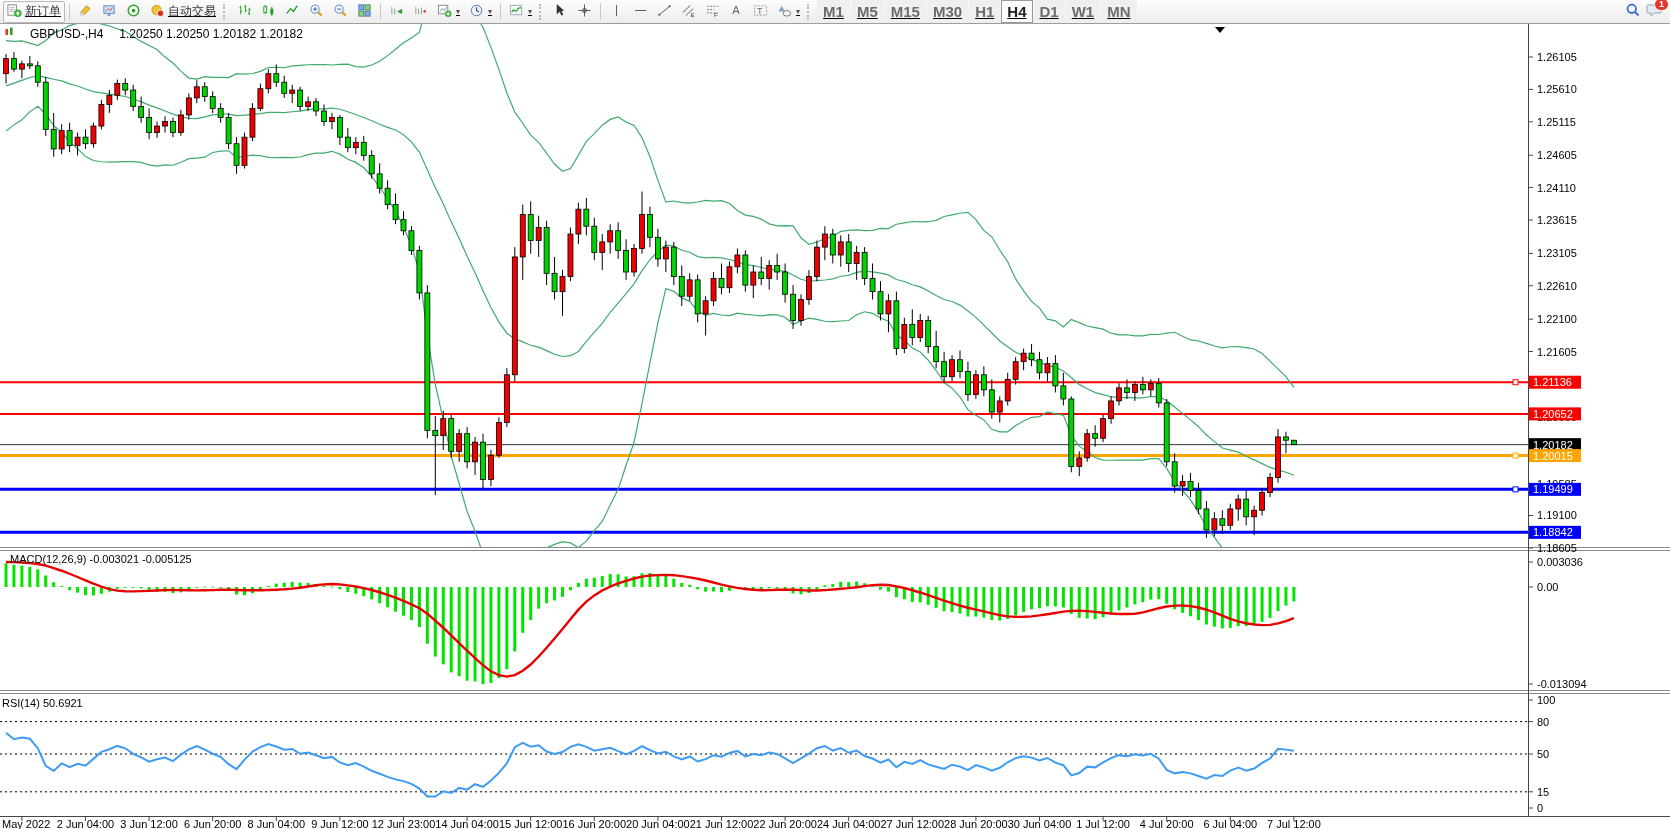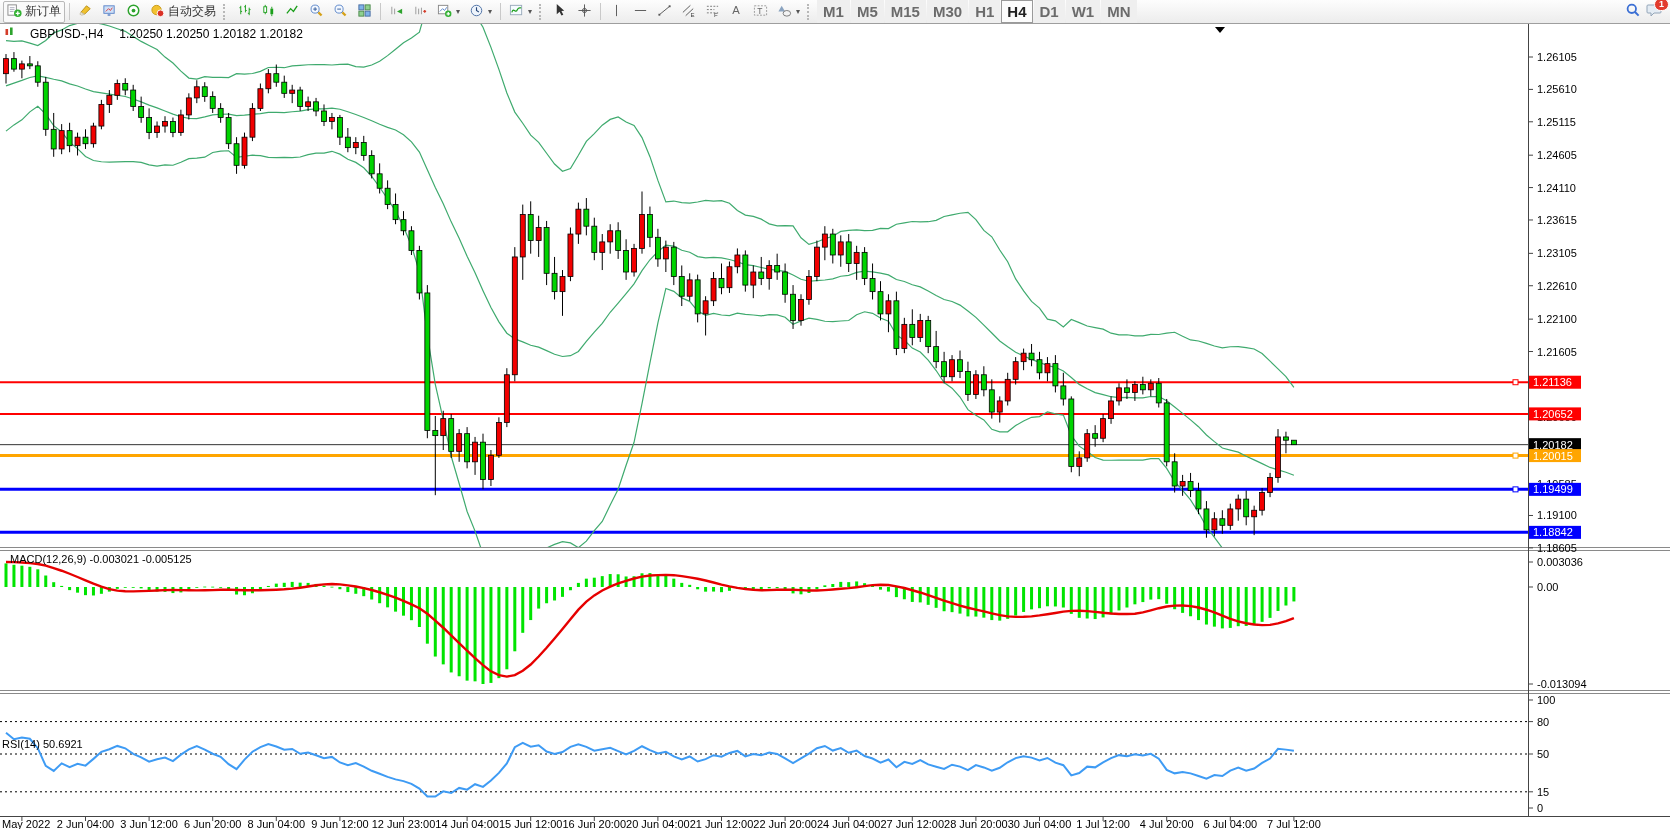--- a/index.html
+++ b/index.html
@@ -1,37 +1,37 @@
 <!DOCTYPE html>
 <html><head>
 <meta charset="utf-8">
 <style>
   html,body{margin:0;padding:0;width:1670px;height:829px;overflow:hidden;background:#fff;
     font-family:"Liberation Sans",sans-serif;}
-  #app{position:relative;width:1670px;height:823px;}
+  #app{position:relative;width:1670px;height:823px;text-decoration:underline;}
   
   #toolbar{position:relative;z-index:5;display:flex;align-items:center;height:23px;
     background:linear-gradient(#fdfdfd,#ececec);border-bottom:1px solid #9e9e9e;padding:0 3px;gap:1px;}
   .tbtn{display:inline-flex;align-items:center;gap:3px;padding:1px 3px;border:1px solid transparent;
     border-radius:2px;font-size:12px;color:#333;background:transparent;cursor:default;white-space:nowrap;}
   .tbtn.framed{border:1px solid #b9b9b9;background:#fafafa;}
   .sep{width:1px;height:17px;background:#c9c9c9;margin:0 3px;}
   .grip{width:3px;height:16px;border-left:2px dotted #b8b8b8;margin:0 4px 0 2px;}
   .tf{font-size:15px;font-weight:bold;color:#6b6b6b;padding:2px 5px;border:1px solid transparent;}
   .tf.active{border:1px solid #9a9a9a;background:#fcfcfc;color:#222;}
   .spacer{flex:1;}
   .caret{font-size:8px;color:#555;margin-left:1px;}
   .chatwrap{position:relative;margin-right:4px;}
   .nbadge{position:absolute;top:-4px;right:-6px;background:#e23b2e;color:#fff;border-radius:8px;
     font-size:9px;font-weight:bold;padding:0 4px;line-height:11px;border:1px solid #fff;}
   
   .ovl{position:absolute;z-index:4;font-size:11px;color:#000;white-space:nowrap;}
   #symline{left:5px;top:27px;display:flex;align-items:center;gap:16px;font-size:12px;}
   #macdline{left:10px;top:553px;}
-  #rsiline{left:2px;top:738px;}
+  #rsiline{left:2px;top:697px;}
   svg text{font-family:"Liberation Sans",sans-serif;}
   #chart-svg{position:absolute;left:0;top:0;z-index:1;}
 </style>
 </head>
 <body>
 <div id="app">
 
 <div id="toolbar">
   <button class="tbtn framed">
     <span><svg width="15" height="15" viewBox="0 0 16 16">

